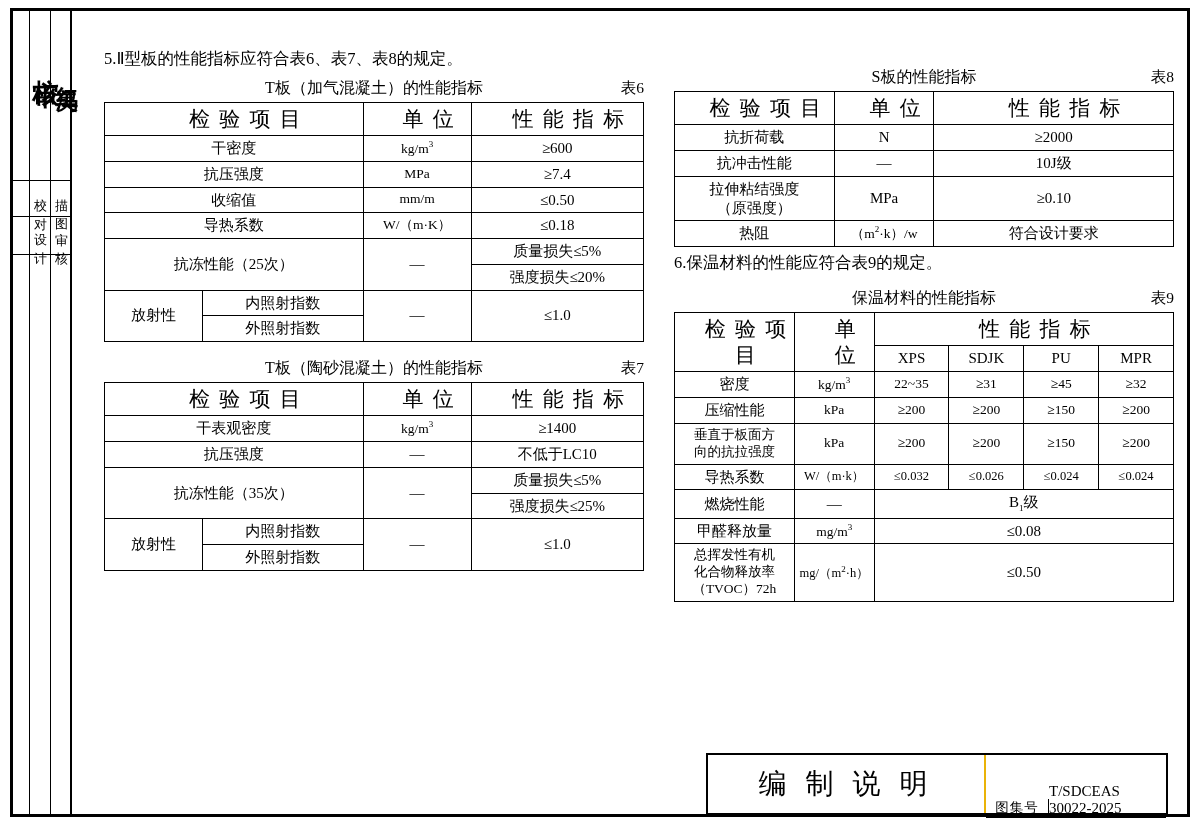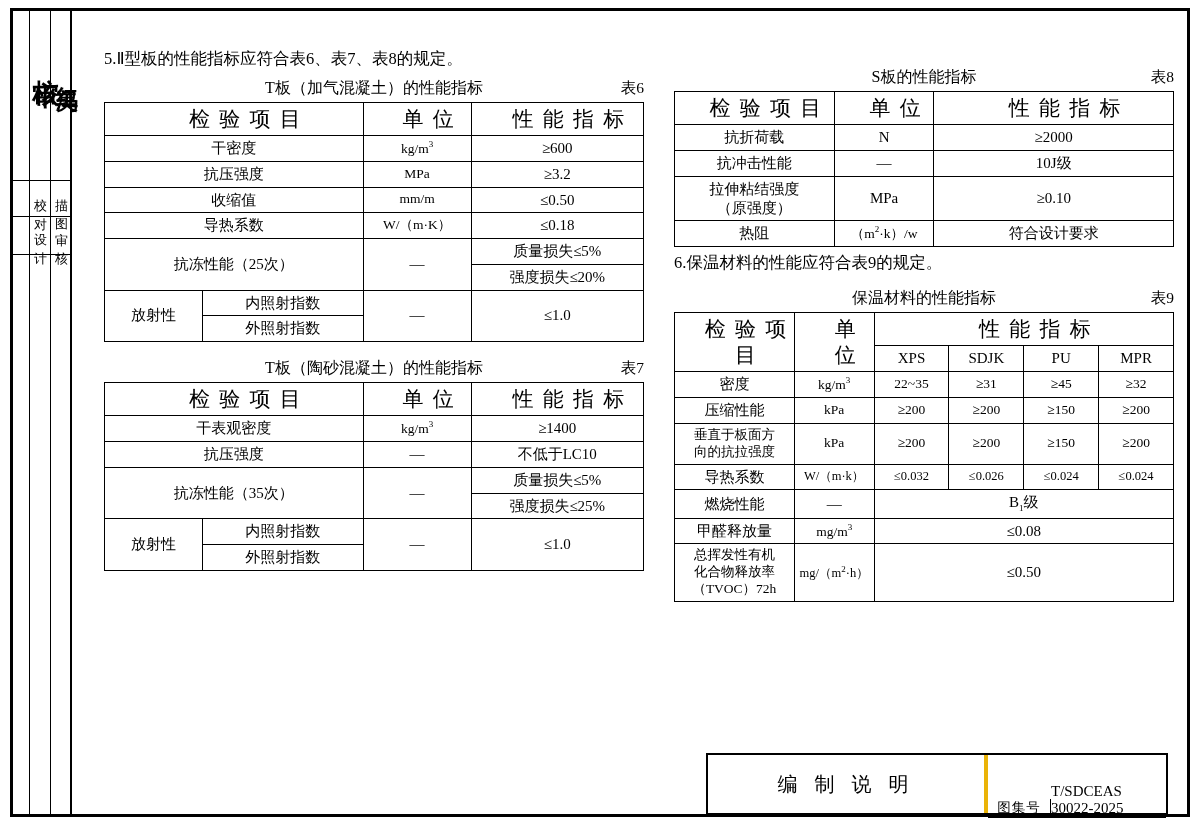--- a/index.html
+++ b/index.html
@@ -110,23 +110,23 @@
   .titleblock{
     position:absolute;
     left:706px;top:753px;
     width:462px;height:62px;
     border:2px solid #000;
     box-sizing:border-box;
     display:flex;
   }
   .tb-left{
     flex:0 0 276px;
-    border-right:4px solid #eab308;
+    border-right:2px solid #eab308;
     display:flex;align-items:center;justify-content:center;
-    font-size:20px;letter-spacing:6px;
+    font-size:28px;letter-spacing:6px;
   }
   .tb-right{flex:1;display:flex;flex-direction:column;}
   .tb-row{
     flex:1;display:flex;align-items:flex-end;margin-top:28px;
   }
   .tb-row:first-child{border-bottom:1px solid #000;}
   .tb-lab{
     flex:0 0 62px;
     border-right:1px solid #000;
     display:flex;align-items:center;justify-content:center;
@@ -184,21 +184,21 @@
             <td>性 能 指 标</td>
           </tr>
           <tr>
             <td>干密度</td>
             <td class="small">kg/m<sup>3</sup></td>
             <td>≥600</td>
           </tr>
           <tr>
             <td>抗压强度</td>
             <td class="small">MPa</td>
-            <td>≥3.2</td>
+            <td>≥7.4</td>
           </tr>
           <tr>
             <td>收缩值</td>
             <td class="small">mm/m</td>
             <td>≤0.50</td>
           </tr>
           <tr>
             <td>导热系数</td>
             <td class="small">W/（m·K）</td>
             <td>≤0.18</td>

